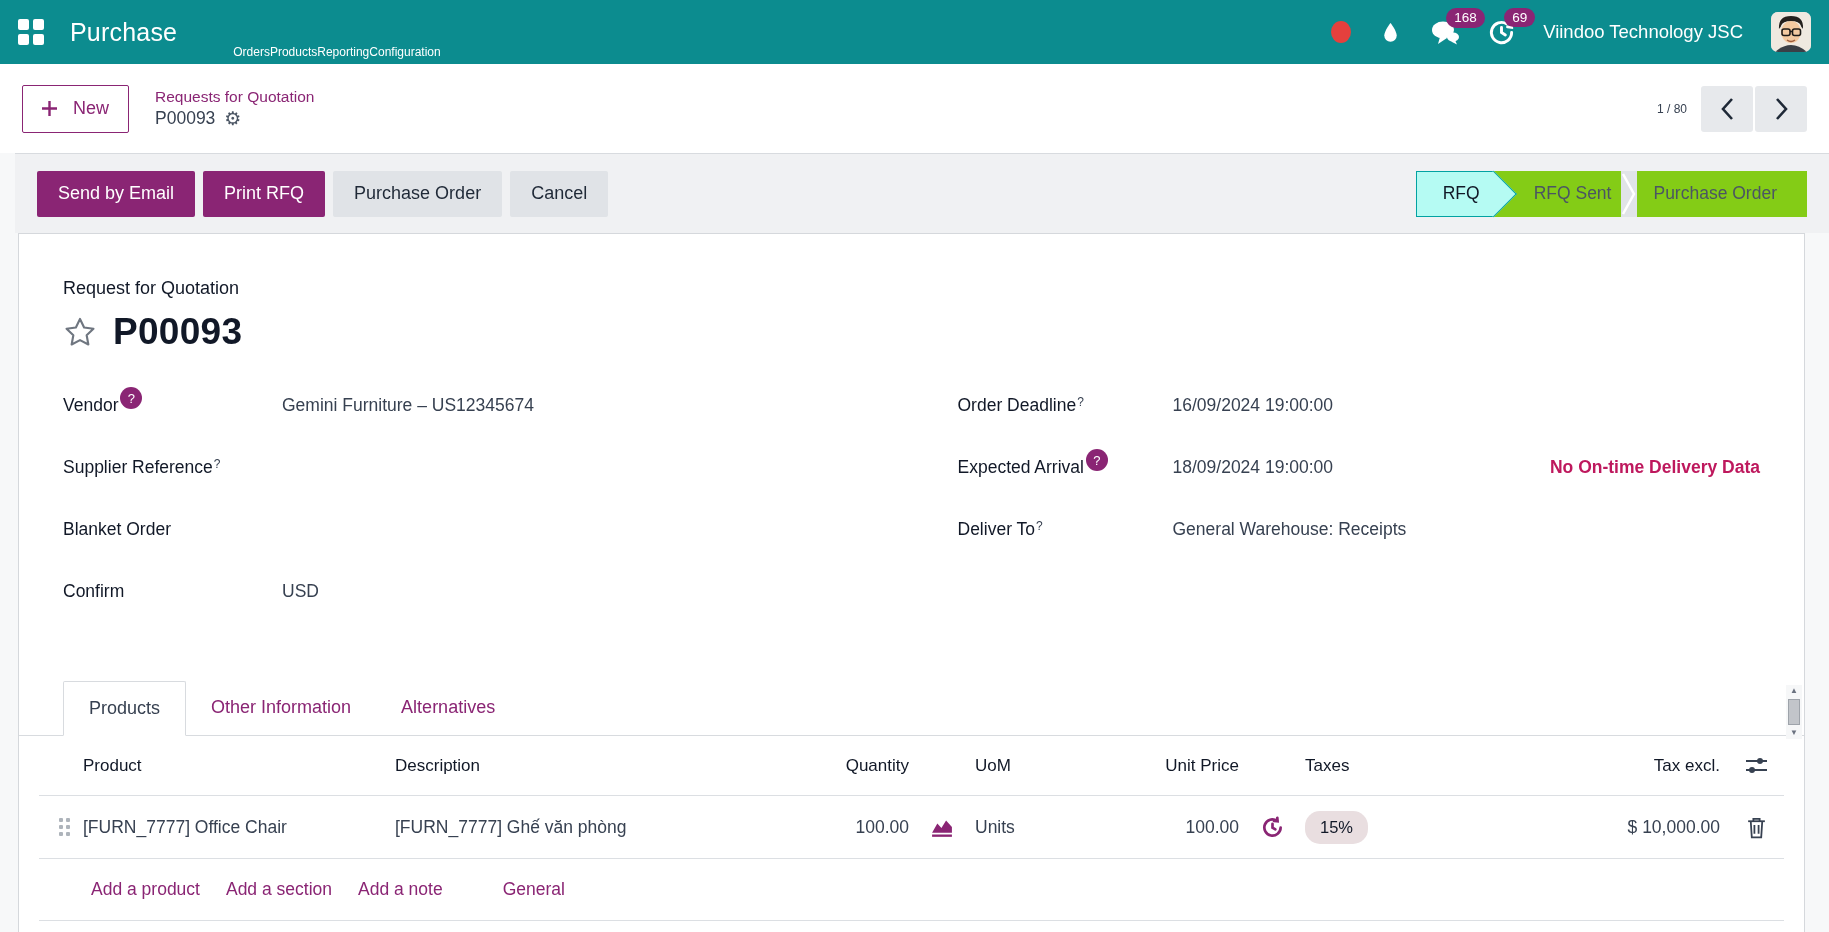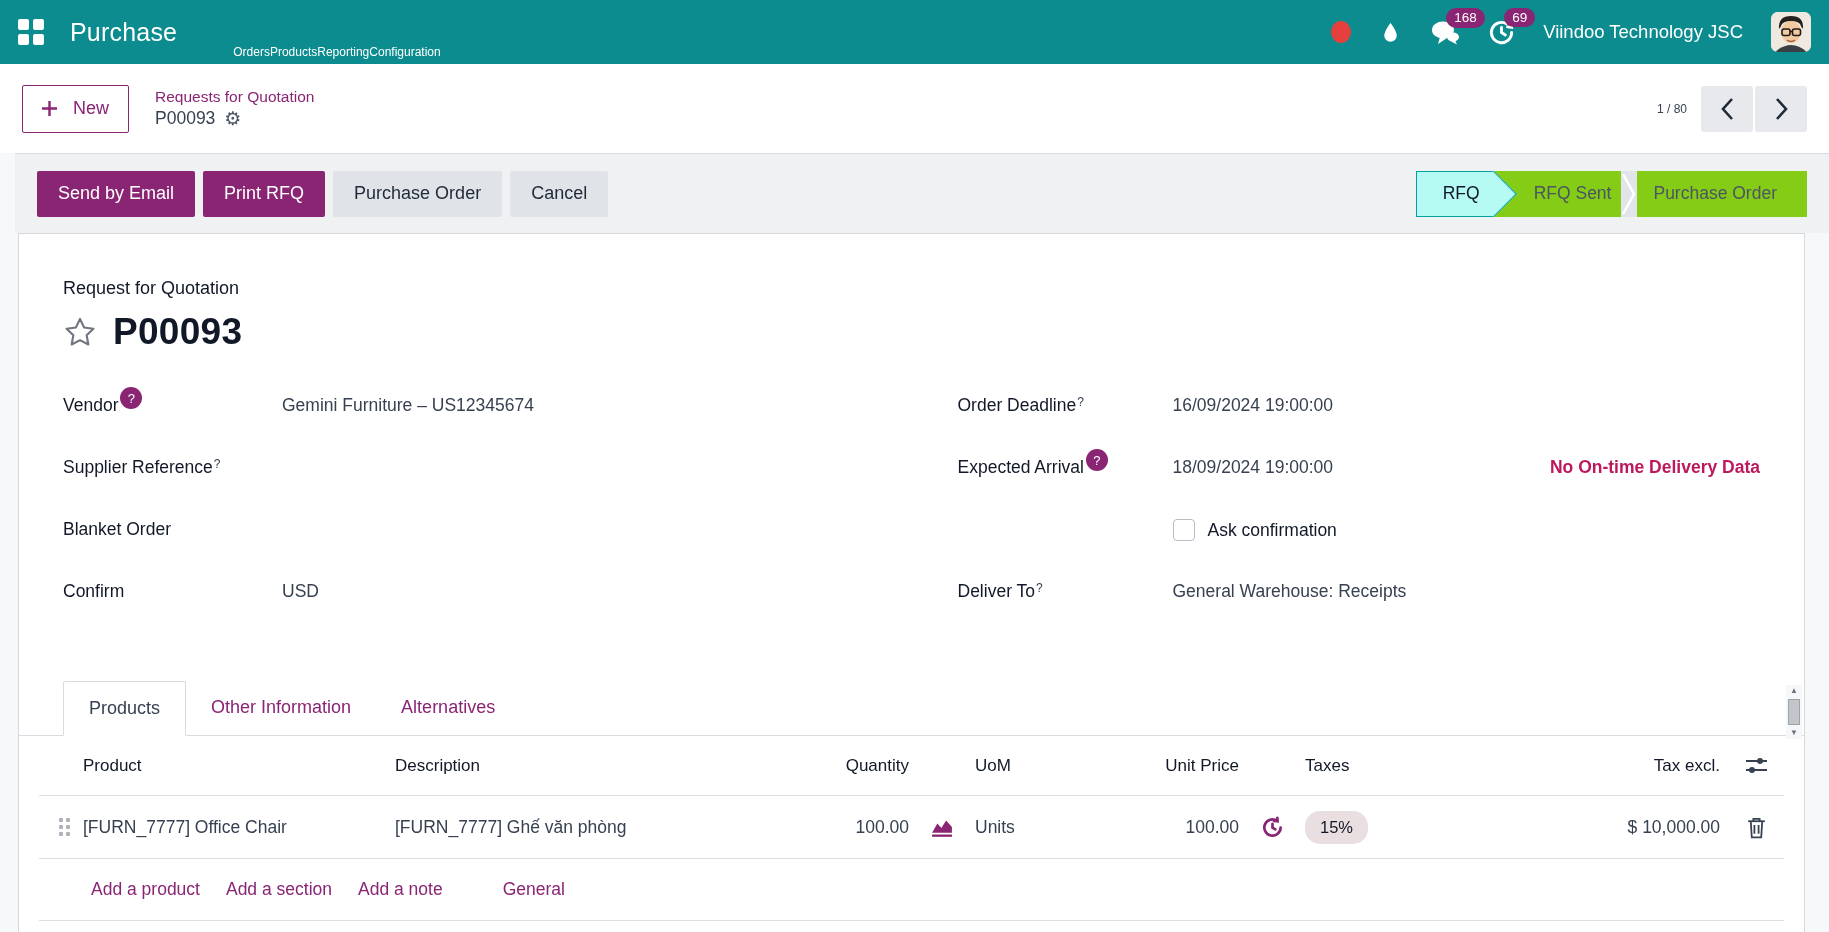--- a/index.html
+++ b/index.html
@@ -298,27 +298,20 @@
             <div class="fvalue">16/09/2024 19:00:00</div>
           </div>
           <div class="frow">
             <div class="flabel">
               <span>Expected Arrival</span>
               <span class="help-badge">?</span>
             </div>
             <div class="fvalue-wrap">
               <div class="fvalue">18/09/2024 19:00:00</div>
               <div class="otd-link">No On-time Delivery Data</div>
-            </div>
-          </div>
-          <div class="frow">
-            <div class="flabel"></div>
-            <div class="fvalue-wrap" style="align-items:center;">
-              <span class="checkbox"></span>
-              <span class="cb-label">Ask confirmation</span>
             </div>
           </div>
           <div class="frow">
             <div class="flabel">
               <span>Deliver To</span>
                 <span class="sup-q">?</span>
             </div>
             <div class="fvalue">General Warehouse: Receipts</div>
           </div>
         </div>

